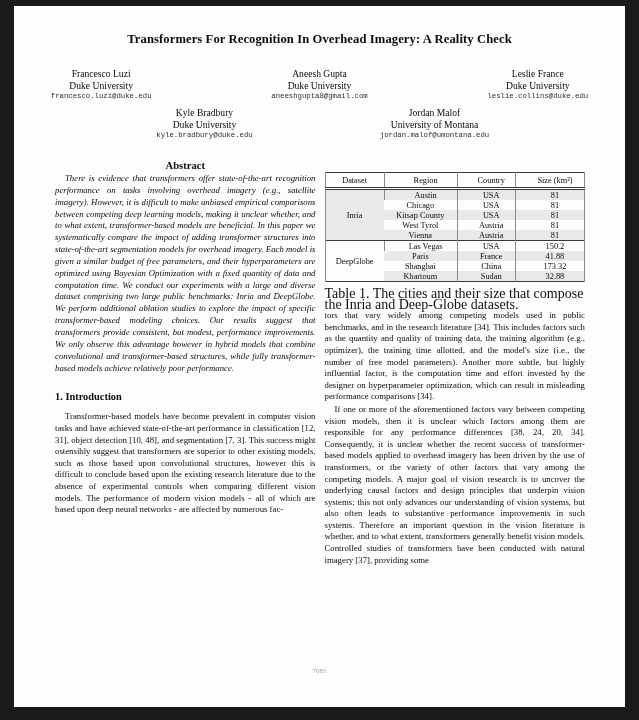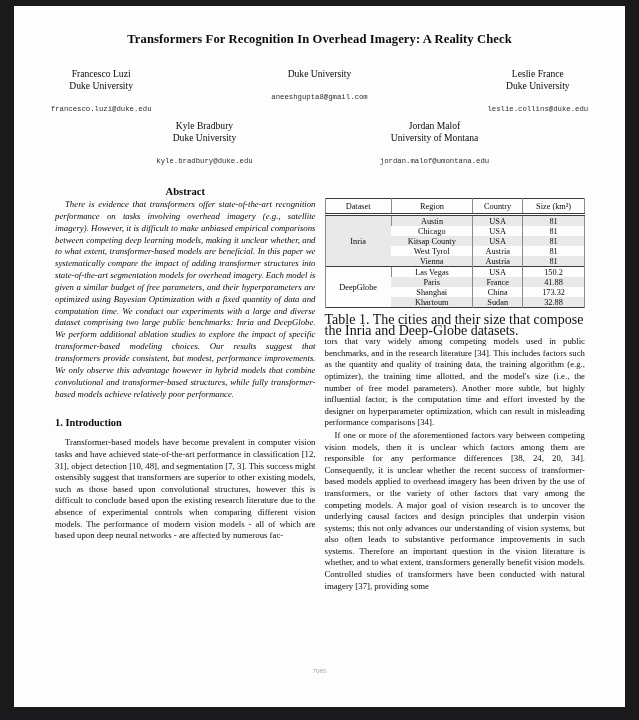--- a/index.html
+++ b/index.html
@@ -33,21 +33,21 @@
   .author-block {
     width: 186px;
     text-align: center;
   }
   .author-name { font-size: 9.6px; line-height: 12px; }
   .author-affiliation { font-size: 9.6px; line-height: 12px; }
   .author-email {
     font-family: "Liberation Mono", "DejaVu Sans Mono", monospace;
     font-size: 7.3px;
     color: #2e2e2e;
-    margin-top: 13px;
+    margin-top: 0;
     white-space: nowrap;
   }
   .content {
     display: flex;
     margin: 21px 40px 0 41px;
     gap: 9px;
   }
   .col { flex: 1 1 0; min-width: 0; }
   .abstract-heading {
     text-align: center;
@@ -86,21 +86,21 @@
   .datasets-table th, .datasets-table td {
     text-align: center;
     padding: 0.5px 2px;
     font-weight: normal;
   }
   .datasets-table thead th {
     padding: 2.5px 2px;
     border-bottom: 3px double #3a3a3a;
   }
   .datasets-table { border-top: 1px solid #3a3a3a; border-bottom: 1px solid #3a3a3a; }
-  .datasets-table th + th, .datasets-table td + td { border-left: 0.7px solid #8a8a8a; }
+  .datasets-table th + th, .datasets-table td + td { border-left: 0.7px solid #8a8a8a; padding-left: 12px; }
   .datasets-table th:first-child, .datasets-table td.dataset-cell { border-left: 0.7px solid #8a8a8a; }
   .datasets-table th:last-child, .datasets-table td:last-child { border-right: 0.7px solid #8a8a8a; }
   .datasets-table tr.stripe { background: #e9e9e9; }
   .datasets-table tr.group-start td { border-top: 0.8px solid #3a3a3a; }
   .datasets-table td.dataset-cell { background: transparent; }
   .table-caption {
     font-size: 14px;
     line-height: 10.6px;
     margin-top: 7px;
     color: #101010;
@@ -122,20 +122,21 @@
 
   <div class="paper-title">Transformers For Recognition In Overhead Imagery: A Reality Check</div>
 
   <div class="authors-row">
     <div class="author-block">
       <div class="author-name">Francesco Luzi</div>
       <div class="author-affiliation">Duke University</div>
       <div class="author-email">francesco.luzi@duke.edu</div>
     </div>
     <div class="author-block">
+      <div class="author-name">Aneesh Gupta</div>
       <div class="author-affiliation">Duke University</div>
       <div class="author-email">aneeshgupta8@gmail.com</div>
     </div>
     <div class="author-block">
       <div class="author-name">Leslie France</div>
       <div class="author-affiliation">Duke University</div>
       <div class="author-email">leslie.collins@duke.edu</div>
     </div>
   </div>
 

